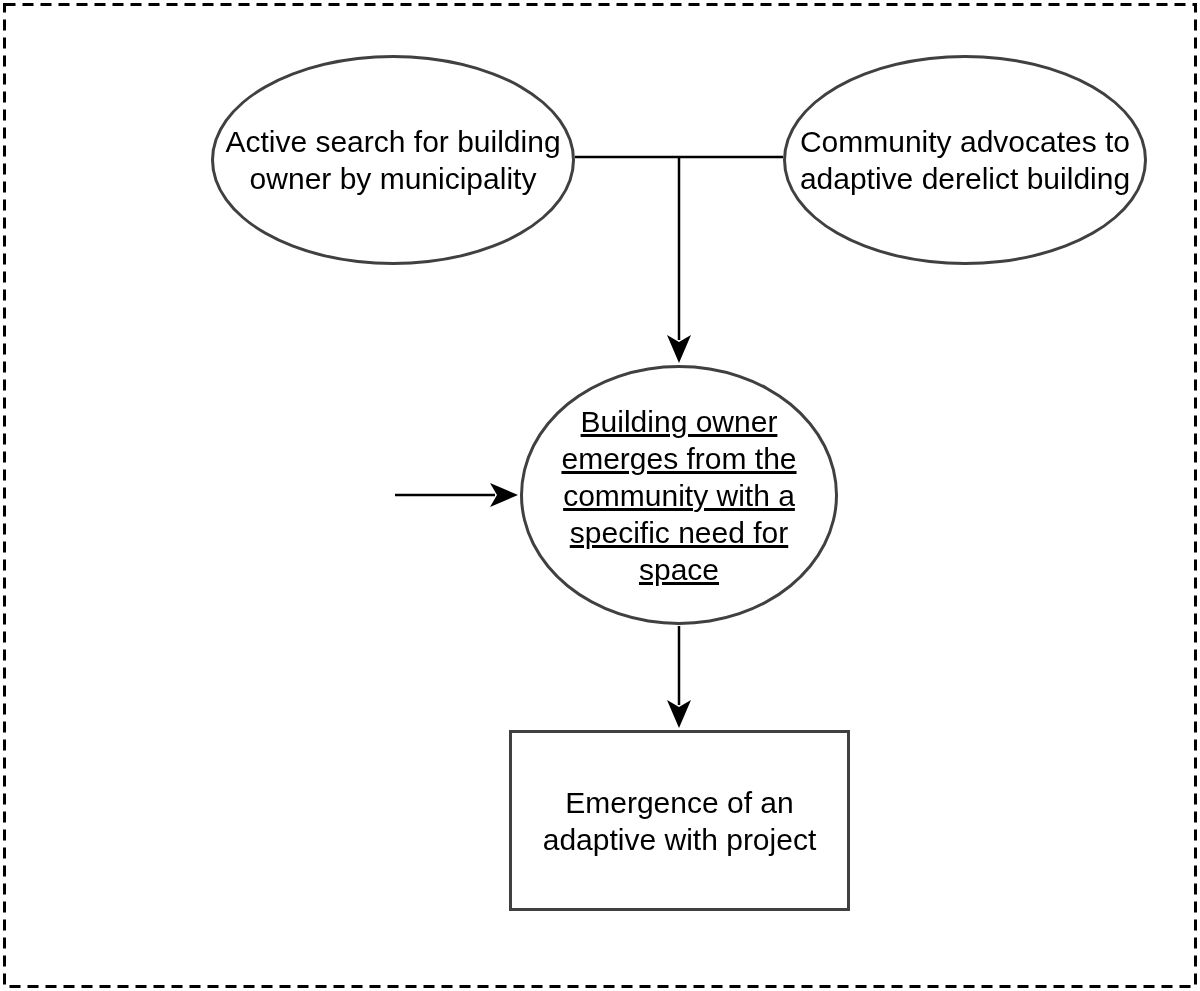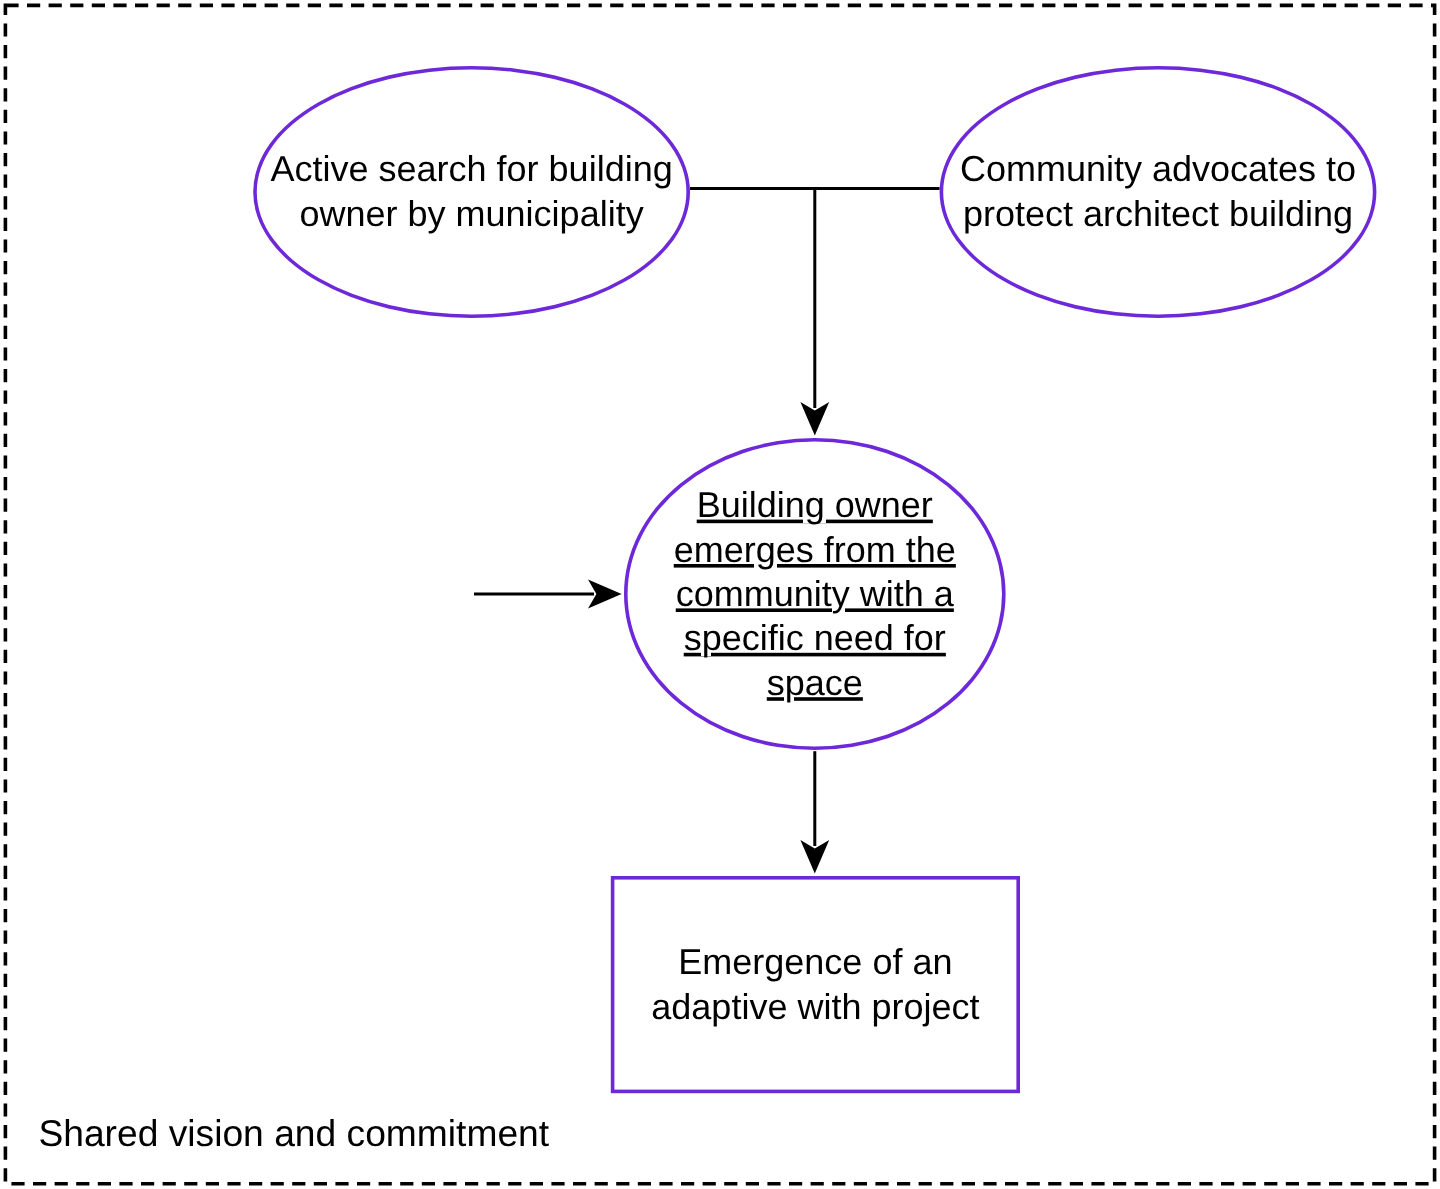--- a/index.html
+++ b/index.html
@@ -26,21 +26,21 @@
   .node {
     position: absolute;
     box-sizing: border-box;
     display: flex;
     align-items: center;
     justify-content: center;
     text-align: center;
     font-size: 30px;
     line-height: 37px;
     white-space: pre-line;
-    border: 3px solid #6d28d9;
+    border: 3px solid #404040;
     background: #ffffff;
   }
   .ellipse { border-radius: 50%; }
   .n-active     { left: 211px; top: 55px;  width: 364px; height: 210px; }
   .n-community  { left: 783px; top: 55px;  width: 364px; height: 210px; }
   .n-architect  { left: 53px;  top: 390px; width: 342px; height: 210px; }
   .n-owner      { left: 520px; top: 365px; width: 318px; height: 260px; text-decoration: underline; }
   .n-emergence  { left: 509px; top: 730px; width: 341px; height: 181px; }
   .caption {
     position: absolute;
@@ -71,32 +71,31 @@
     <polygon points="679,728 667,700 679,707 691,700" fill="#000000"></polygon>
   </svg>
 
   <div class="node ellipse n-active">
     <span>Active search for building
 owner by municipality</span>
   </div>
 
   <div class="node ellipse n-community">
     <span>Community advocates to
-protect architect building</span>
+adaptive derelict building</span>
   </div>
 
 
   <div class="node ellipse n-owner">
     <span>Building owner
 emerges from the
 community with a
 specific need for
 space</span>
   </div>
 
   <div class="node n-emergence">
     <span>Emergence of an
 adaptive with project</span>
   </div>
 
-  <div class="caption">Shared vision and commitment</div>
 
 </div>
 
 </body></html>

